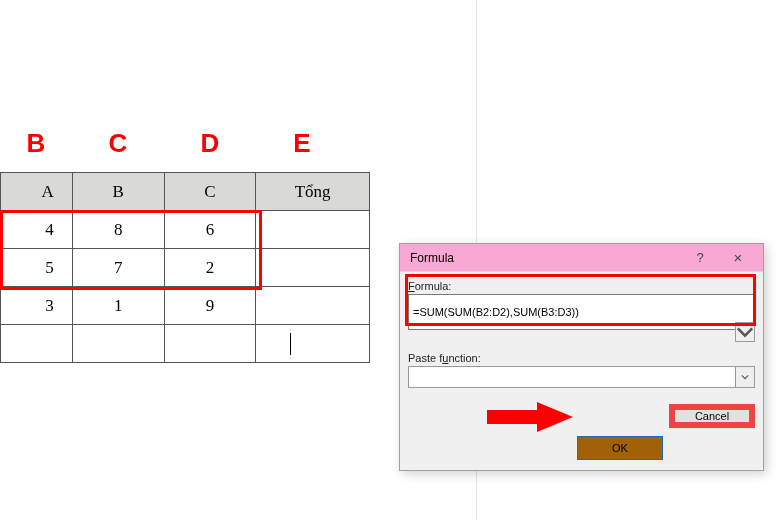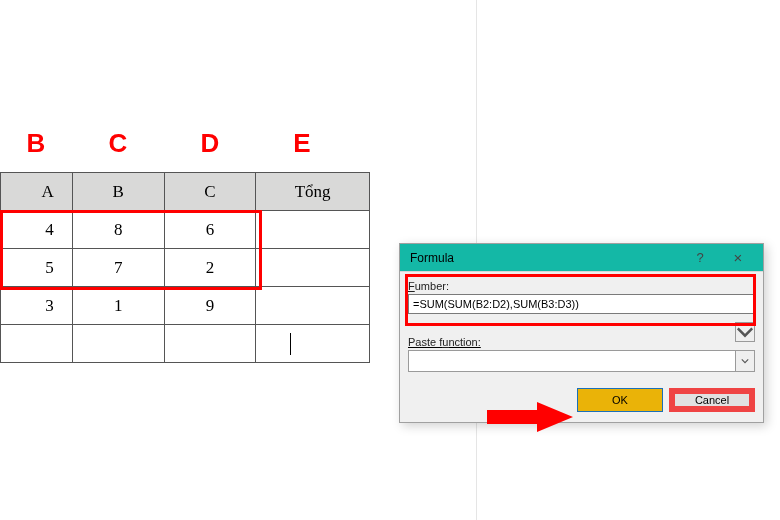--- a/index.html
+++ b/index.html
@@ -95,21 +95,21 @@
     background: #f0f0f0;
     border: 1px solid #a0a0a0;
     box-shadow: 3px 3px 10px rgba(0,0,0,.18);
     font-size: 11px;
   }
   .dlg-title {
     height: 28px;
     display: flex;
     align-items: center;
     padding: 0 6px 0 10px;
-    background: #14b8a6;
+    background: #f9a8d4;
     border-bottom: 1px solid #d8d8d8;
     font-size: 12px;
   }
   .dlg-title .spacer { flex: 1; }
   .dlg-title .ctl {
     width: 38px;
     height: 26px;
     display: flex;
     align-items: center;
     justify-content: center;
@@ -123,33 +123,33 @@
   }
   .fld-label {
     font-size: 11px;
     color: #222;
     margin-top: 4px;
     margin-bottom: 2px;
   }
   .underline { text-decoration: underline; }
   .txt {
     width: 100%;
-    height: 20px;
+    height: 36px;
     border: 1px solid #7a7a7a;
     background: #fff;
     font-size: 11px;
     padding: 0 4px;
     font-family: "Segoe UI", Tahoma, sans-serif;
   }
   .fld-row {
     display: flex;
     gap: 8px;
     margin-top: 2px;
   }
-  .fld-col { flex: 1; text-decoration: underline; }
+  .fld-col { flex: 1; }
   .combo {
     display: flex;
     height: 22px;
   }
   .combo input {
     flex: 1;
     border: 1px solid #9a9a9a;
     border-right: none;
     background: #fff;
     font-size: 11px;
@@ -187,21 +187,22 @@
     height: 24px;
     font-size: 11px;
     background: #e1e1e1;
     border: 6px solid #ef4444;
     display: flex;
     align-items: center;
     justify-content: center;
   }
   .win-btn.default {
     border: 1px solid #1a6fb8;
-    background: #eab308;
+    background: #a16207;
+    margin-top: 32px;
   }
   
   .sel-dlg {
     left: 405px;
     top: 274px;
     width: 351px;
     height: 52px;
   }
   
   .arrow-wrap {
@@ -276,21 +277,21 @@
     <div class="ctl">
       <span>?</span>
     </div>
     <div class="ctl close">
       <span>×</span>
     </div>
   </div>
 
   <div class="dlg-body">
     <div class="fld-label">
-      <span class="underline">F</span><span>umber:</span>
+      <span class="underline">F</span><span>ormula:</span>
     </div>
     <input class="txt" value="=SUM(SUM(B2:D2),SUM(B3:D3))" style="">
 
 
     <div class="nf-drop">
       <svg viewBox="0 0 10 10">
           <path d="M1 3 L5 7 L9 3" fill="none" stroke="#555" stroke-width="1.4"></path>
         </svg>
     </div>
 

